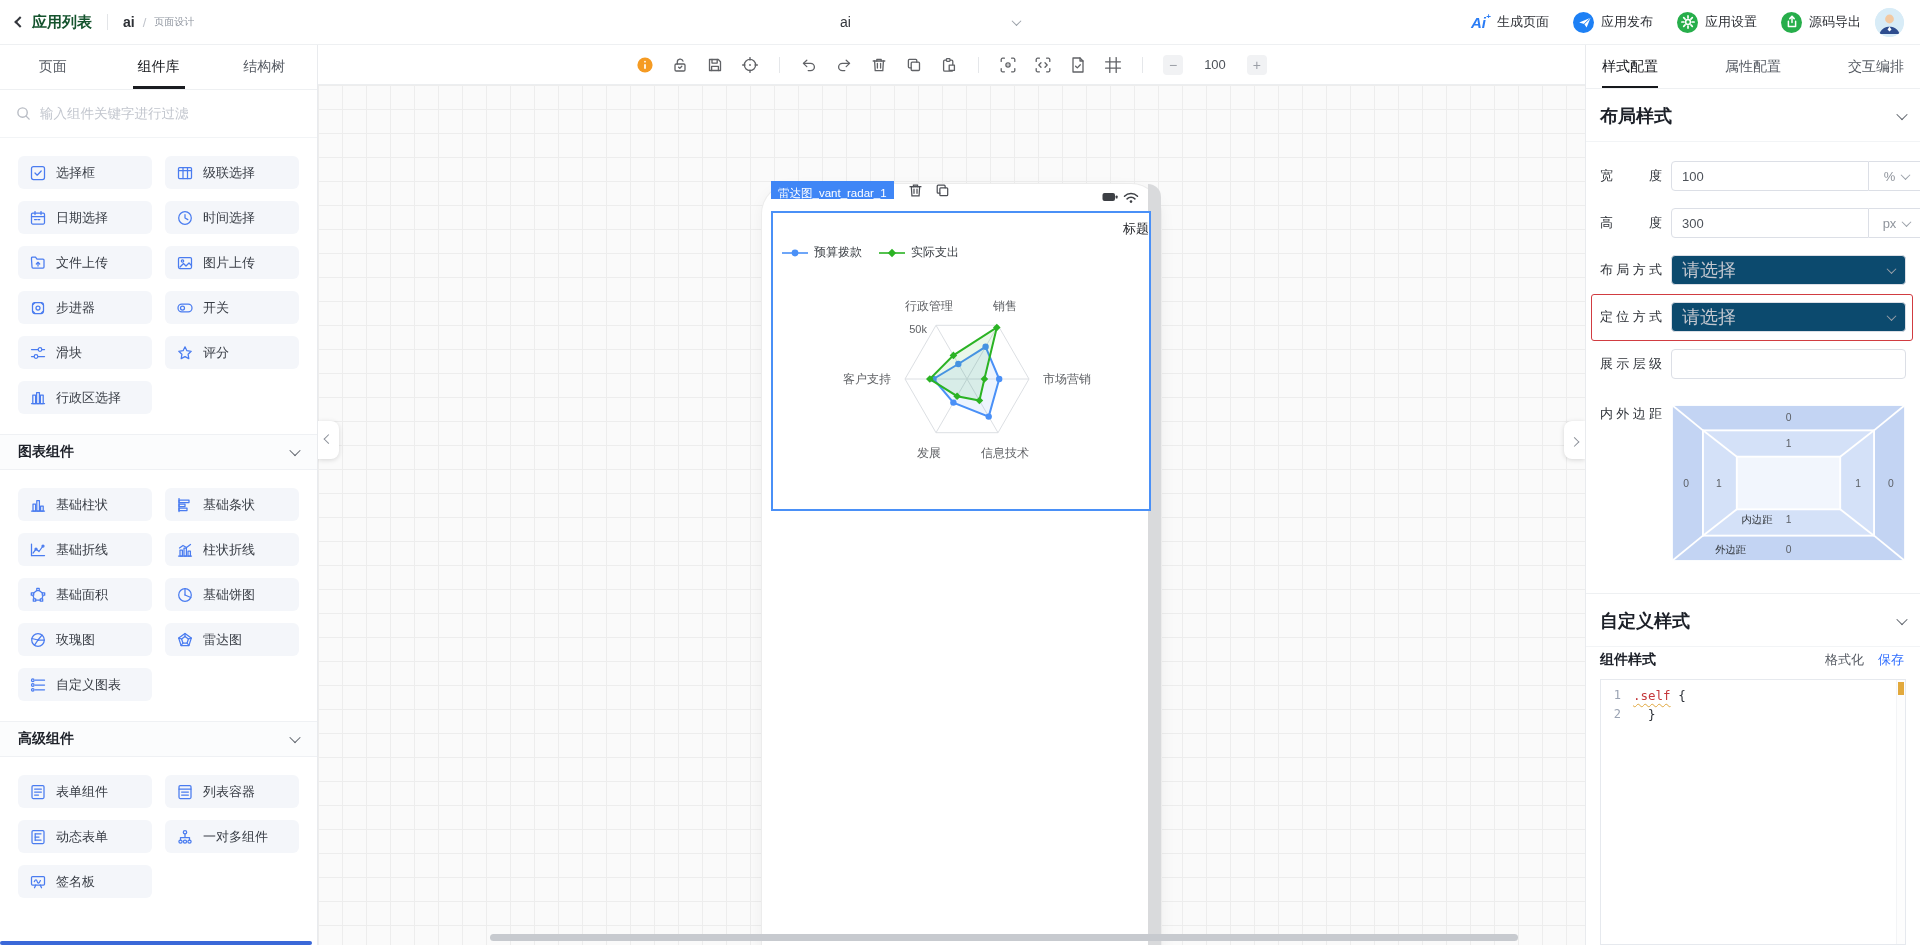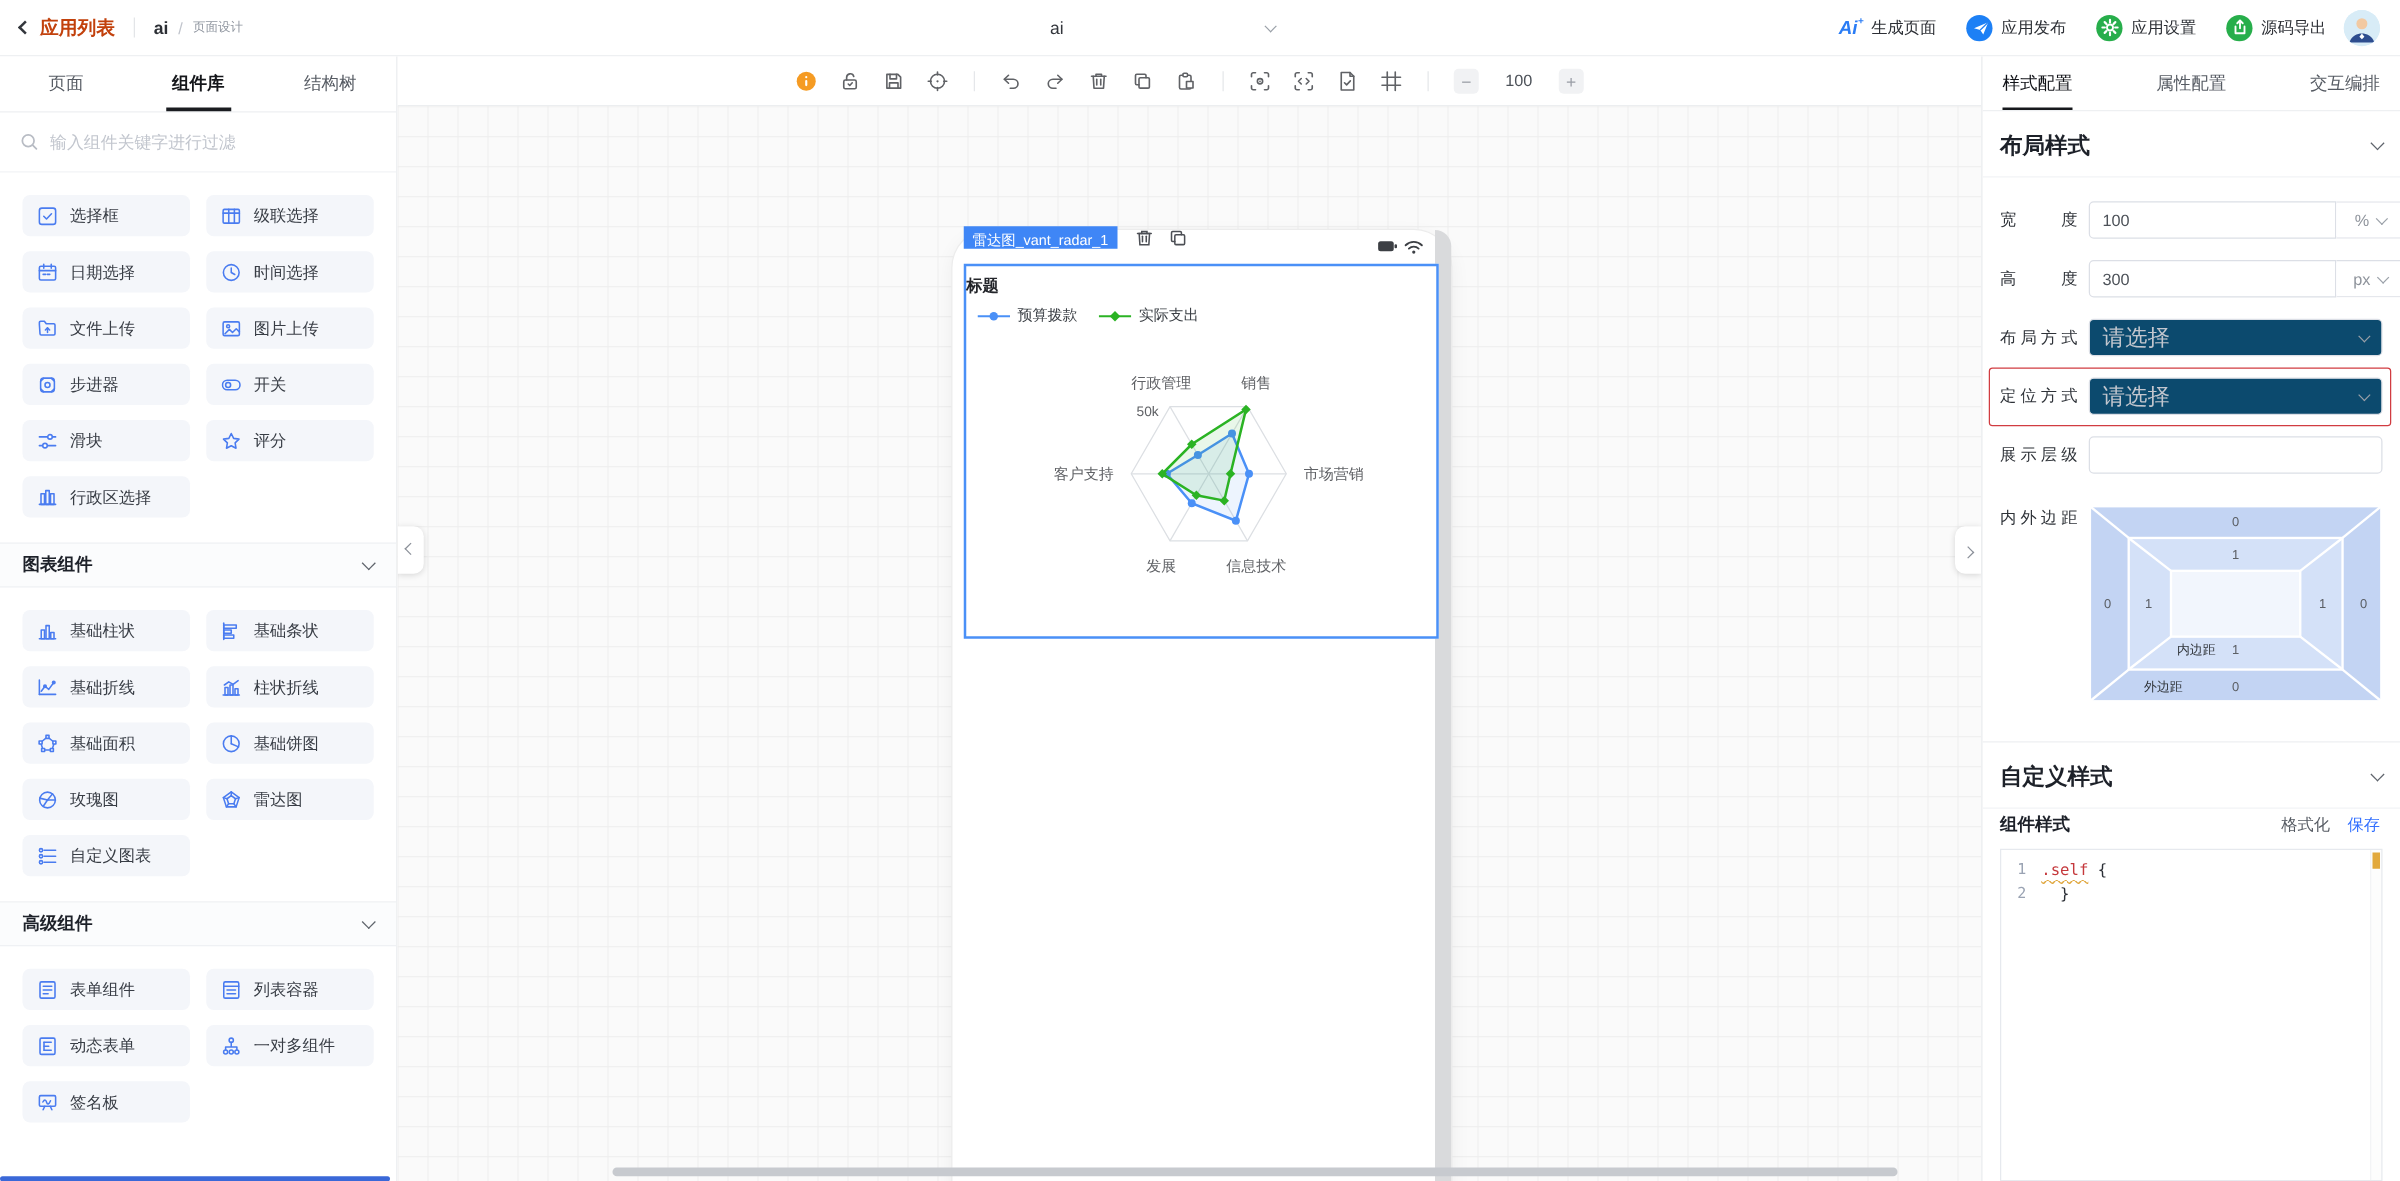--- a/index.html
+++ b/index.html
@@ -2,39 +2,39 @@
 <html><head>
 <meta charset="utf-8">
 <style>
 *{box-sizing:border-box;margin:0;padding:0}
 html,body{width:1920px;height:945px;overflow:hidden}
 body{font-family:"Liberation Sans","DejaVu Sans",sans-serif;background:#fff;position:relative;color:#2c2f35}
 svg{display:block;font-family:inherit}
 
 .topbar{position:absolute;left:0;top:0;right:0;height:45px;background:#fff;border-bottom:1px solid #eef0f2;display:flex;align-items:center;z-index:20}
 .tb-left{display:flex;align-items:center;padding-left:16px}
-.back{display:flex;align-items:center;gap:8px;font-size:15px;font-weight:700;color:#c2410c;cursor:pointer}
+.back{display:flex;align-items:center;gap:8px;font-size:15px;font-weight:700;color:#14532d;cursor:pointer}
 .chev{display:inline-block;width:8px;height:8px;border-left:2px solid #33363c;border-bottom:2px solid #33363c;transform:rotate(45deg)}
 .tb-div{width:1px;height:16px;background:#e3e5e8;margin:0 15px}
 .crumb-app{font-weight:700;font-size:14px;color:#2c2f35}
 .crumb-sep{color:#c0c4cc;margin:0 8px;font-size:13px}
 .crumb-page{color:#9096a0;font-size:10px}
 .tb-center{position:absolute;left:840px;width:180px;height:45px;display:flex;align-items:center;justify-content:space-between;font-size:14px;color:#33363c;cursor:pointer}
 .sm-chev{width:7px;height:7px;border-right:1.5px solid #9aa0a8;border-bottom:1.5px solid #9aa0a8;transform:rotate(45deg) translate(-1px,-1px)}
 .tb-right{margin-left:auto;display:flex;align-items:center;gap:24px;padding-right:14px;font-size:13px;color:#2c2f35}
 .tb-action{display:flex;align-items:center;gap:7px;cursor:pointer;white-space:nowrap}
 .circ{width:21px;height:21px;border-radius:50%;display:grid;place-items:center}
 .ai-logo{font-weight:800;font-size:15px;color:#2a7cf5;font-style:italic;position:relative;padding-right:4px}
 .ai-logo sup{font-style:normal;font-size:8px;position:absolute;top:-2px;right:-1px;color:#2a7cf5}
 .avatar{width:29px;height:29px;border-radius:50%;overflow:hidden;background:#d8ecf7;cursor:pointer}
 
 .left-panel{position:absolute;left:0;top:45px;bottom:0;width:318px;background:#fff;border-right:1px solid #e9ebee;overflow:hidden}
 .lp-tabs{height:45px;display:flex;align-items:stretch;border-bottom:1px solid #eef0f2}
 .lp-tab{flex:1;display:flex;align-items:center;justify-content:center;font-size:14px;color:#565b63;position:relative;cursor:pointer}
-.lp-tab.active{font-weight:700;color:#15171b}
+.lp-tab.active{font-weight:400;color:#15171b}
 .lp-tab.active::after{content:"";position:absolute;bottom:0;left:50%;margin-left:-26px;width:52px;height:3px;background:#1a1c20}
 .lp-search{height:48px;display:flex;align-items:center;gap:9px;padding:0 16px;border-bottom:1px solid #f2f4f6;color:#c2c6ce;font-size:13.5px;cursor:text}
 .items-grid{padding:18px 18px 0;display:grid;grid-template-columns:1fr 1fr;gap:12px 13px}
 .comp-item{height:33px;background:#f4f6fa;border-radius:6px;display:flex;align-items:center;gap:10px;padding-left:12px;font-size:13px;color:#383d45;cursor:grab;white-space:nowrap}
 .lp-sec{margin-top:20px;height:36px;background:#fbfcfd;border-top:1px solid #eff1f4;border-bottom:1px solid #eff1f4;display:flex;align-items:center;justify-content:space-between;padding:0 18px;font-size:14px;font-weight:700;color:#1d2129}
 .sec-chev{width:8px;height:8px;border-right:1.6px solid #5f646c;border-bottom:1.6px solid #5f646c;transform:rotate(45deg) translate(-1px,-1px)}
 .lp-hbar{position:absolute;left:0;bottom:0;width:312px;height:4px;background:#3a68d8;border-radius:2px}
 
 .canvas{position:absolute;left:318px;top:45px;right:335px;bottom:0;overflow:hidden}
 .canvas-toolbar{height:40px;background:#fff;border-bottom:1px solid #eceef0;display:flex;align-items:center;justify-content:center;gap:17px}
@@ -44,21 +44,21 @@
 .zval{font-size:13px;color:#4d5259;margin:0 4px}
 .canvas-grid{position:absolute;left:0;top:40px;right:0;bottom:0;background-color:#fafafa;background-image:linear-gradient(#ededed 1px,transparent 1px),linear-gradient(90deg,#ededed 1px,transparent 1px);background-size:24px 24px}
 .phone{position:absolute;left:444px;top:99px;width:399px;height:790px;background:#fff;border-radius:30px 30px 0 0;box-shadow:0 0 0 1px #ececec,0 5px 16px rgba(0,0,0,.06)}
 .phone-strip{position:absolute;right:0;top:0;bottom:0;width:13px;background:#d9dadc;border-radius:0 30px 0 0}
 .phone-status{position:absolute;top:6px;right:22px;display:flex;align-items:center;gap:5px}
 .tag-row{position:absolute;left:453px;top:96px;display:flex;align-items:center;gap:13px;z-index:6}
 .comp-tag{height:18px;line-height:25px;background:#3f86f6;color:#fff;font-size:11.5px;padding:0 7px;white-space:nowrap}
 .tag-tools{display:flex;align-items:center;gap:10px}
 .tag-tools .ticon{width:17px;height:17px}
 .selection{position:absolute;left:453px;top:126px;width:380px;height:300px;border:2px solid #4a90f7;background:#fff;z-index:5}
-.chart-title{position:absolute;top:7px;left:0;right:0;text-align:left;font-size:13px;font-weight:700;color:#24262b}
+.chart-title{position:absolute;top:7px;left:0;right:0;text-align:right;font-size:13px;font-weight:400;color:#24262b}
 .legend{position:absolute;top:31px;left:9px;display:flex;gap:17px;align-items:center;font-size:12px;color:#3c4046}
 .lg{display:flex;align-items:center;gap:6px}
 .handle{position:absolute;width:21px;height:38px;background:#fff;box-shadow:0 1px 5px rgba(0,0,0,.15);display:grid;place-items:center;z-index:8;cursor:pointer}
 .handle.hl{left:0;top:336px;border-radius:0 8px 8px 0}
 .handle.hr{right:0;top:336px;border-radius:8px 0 0 8px}
 .handle .c{width:7px;height:7px;border-right:1.6px solid #8a8f98;border-bottom:1.6px solid #8a8f98}
 .handle.hl .c{transform:rotate(135deg) translate(-1px,1px)}
 .handle.hr .c{transform:rotate(-45deg) translate(-1px,1px)}
 .h-scrollbar{position:absolute;left:172px;bottom:4px;width:1028px;height:7px;background:#c7cacf;border-radius:4px;z-index:7;cursor:pointer}
 

